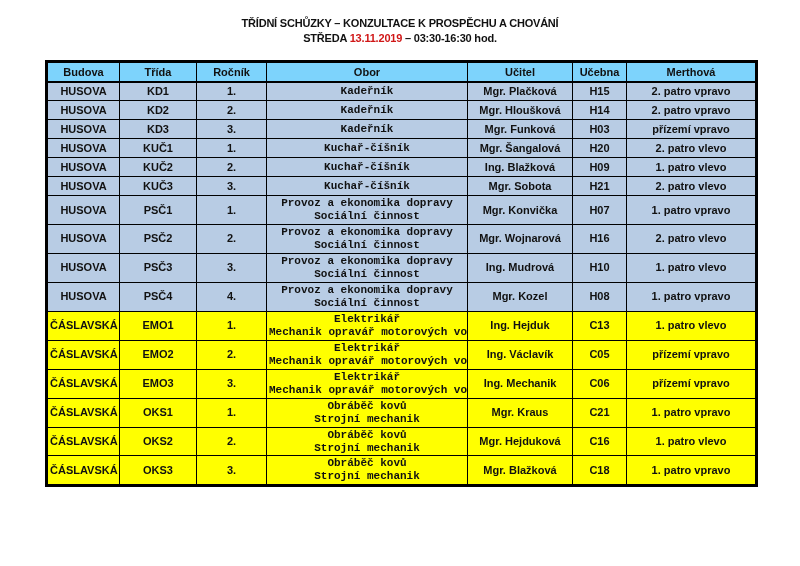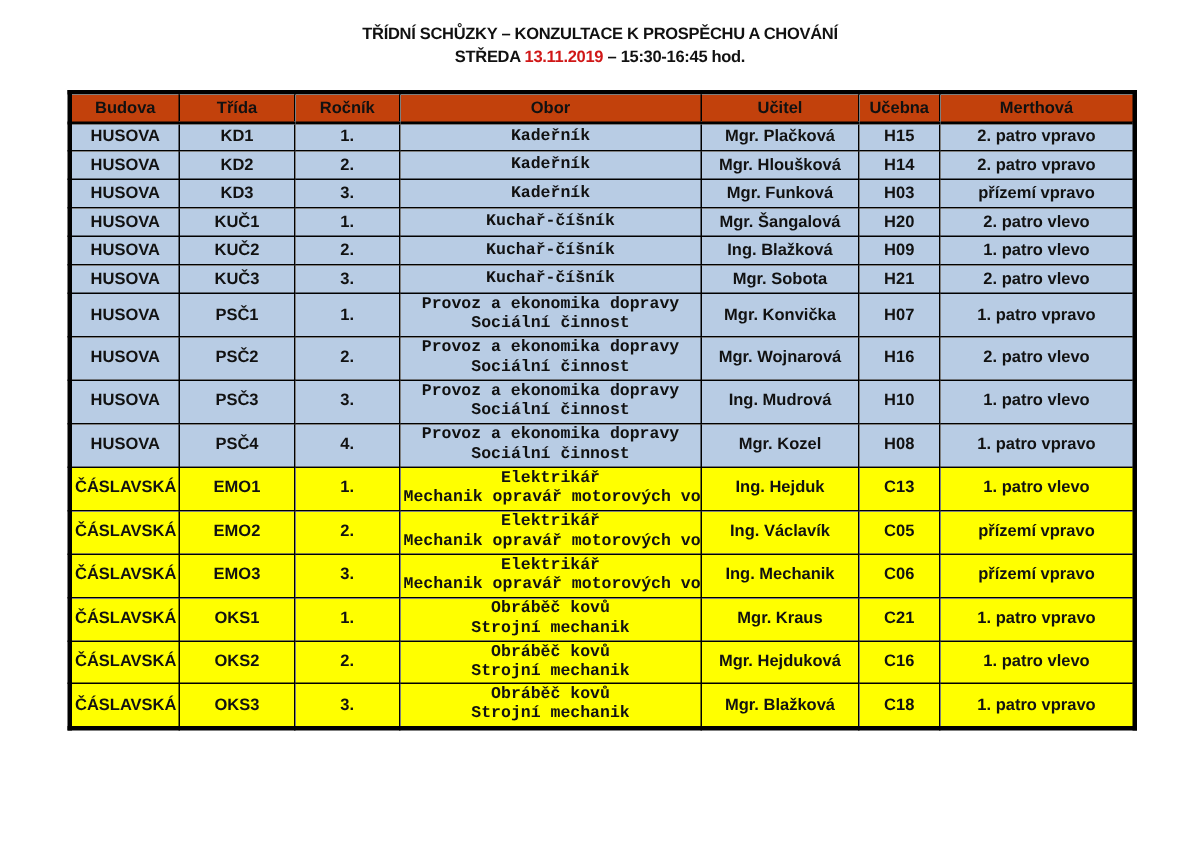--- a/index.html
+++ b/index.html
@@ -42,21 +42,21 @@
     font-weight:bold;
     text-align:center;
     vertical-align:middle;
     padding:1px 2px;
     overflow:hidden;
     white-space:nowrap;
     color:var(--text);
   }
   table.schedule thead th{
     height:20px;
-    background:#c2410c;
+    background:#7dd3fc;
     border-bottom:2px solid var(--border);
   }
   tr.single td{height:19px;}
   tr.double td{height:28px;line-height:1.18;}
   tr.row-husova td{background:var(--husova);}
   tr.row-caslavska td{background:var(--caslavska);}
   td div{line-height:1.18;font-family:Liberation Mono, monospace;}
   col.c-budova{width:73px;}
   col.c-trida{width:77px;}
   col.c-rocnik{width:70px;}
@@ -64,21 +64,21 @@
   col.c-ucitel{width:105px;}
   col.c-ucebna{width:54px;}
   col.c-umisteni{width:130px;}
 </style>
 </head>
 <body>
 
 <div class="page">
   <h1 class="title">
     <span>TŘÍDNÍ SCHŮZKY – KONZULTACE K PROSPĚCHU A CHOVÁNÍ</span><br>
-    <span>STŘEDA </span><span class="date">13.11.2019</span><span> – 15:30-16:45 hod.</span>
+    <span>STŘEDA </span><span class="date">13.11.2019</span><span> – 03:30-16:30 hod.</span>
   </h1>
 
   <table class="schedule">
     <colgroup>
       <col class="c-budova">
         <col class="c-trida">
         <col class="c-rocnik">
         <col class="c-obor">
         <col class="c-ucitel">
         <col class="c-ucebna">

